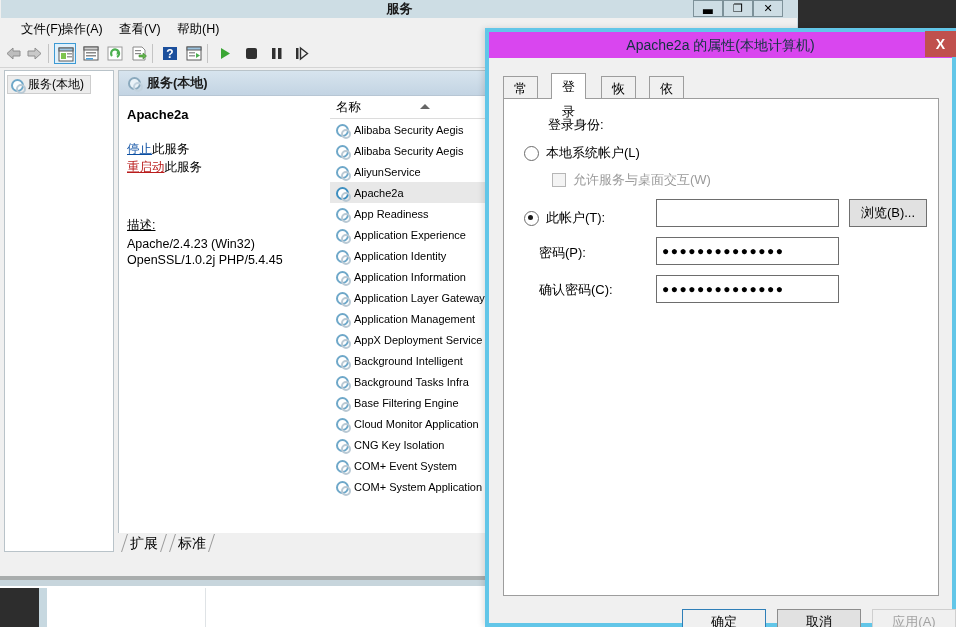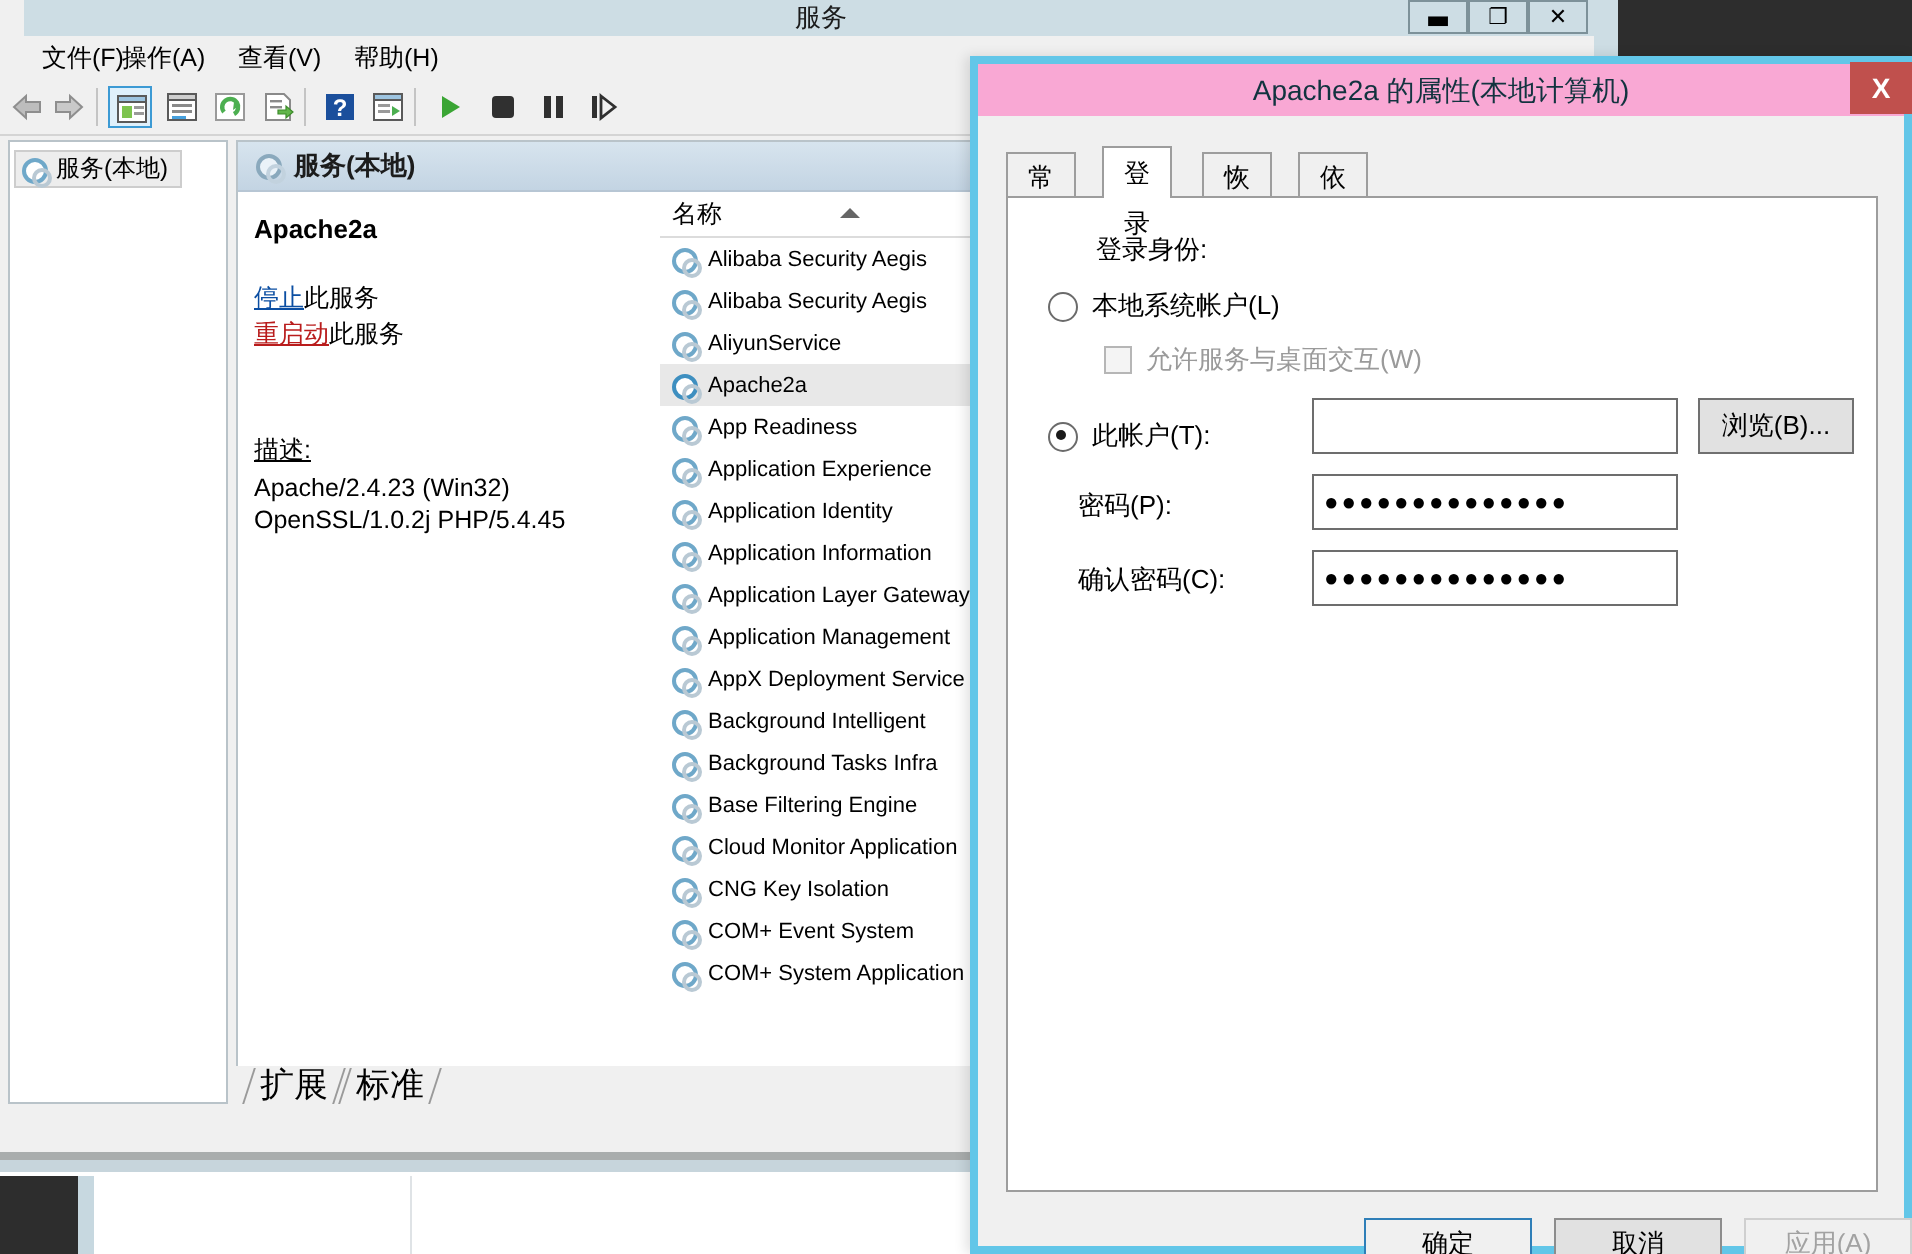--- a/index.html
+++ b/index.html
@@ -68,22 +68,23 @@
   
   #services-window {
     position: absolute;
     left: 0; top: 0;
     width: 797px; height: 576px;
     background: #f0f0f0;
     border-right: 1px solid #b6c6cd;
   }
   #mmc-titlebar {
     position: absolute;
-    left: 12px; top: 0; width: 797px; height: 30px;
+    left: 1px; top: 0; width: 797px; height: 30px;
     background: #cddde4;
+    font-weight: bold;
   }
   #mmc-title-text {
     position: absolute;
     left: 0; top: 0; width: 797px;
     text-align: center;
     line-height: 18px;
     font-size: 13px;
     color: #1b1b1b;
   }
   .wincontrol {
@@ -297,21 +298,21 @@
     position: absolute;
     left: 118px; top: 533px;
     width: 370px; height: 20px;
     background: #f0f0f0;
   }
   .pane-tab {
     position: absolute;
     top: 1px;
     height: 18px;
     line-height: 18px;
-    font-size: 17px;
+    font-size: 14px;
     padding: 0 6px;
     color: #000;
   }
   .pane-tab .slash-l,
   .pane-tab .slash-r {
     position: absolute;
     top: 0;
     width: 1px; height: 18px;
     background: #9a9a9a;
   }
@@ -324,21 +325,21 @@
     left: 485px; top: 28px;
     width: 471px; height: 599px;
     background: #f0f0f0;
     border: 4px solid #62c6e8;
     box-sizing: border-box;
     box-shadow: -2px 0 6px rgba(0,0,0,0.12);
   }
   #props-titlebar {
     position: relative;
     height: 26px;
-    background: #f9a8d4;
+    background: #d946ef;
   }
   #props-title-text {
     position: absolute;
     left: 0; top: 0; width: 463px;
     text-align: center;
     line-height: 26px;
     font-size: 14px;
     color: #12333f;
   }
   #props-close {

